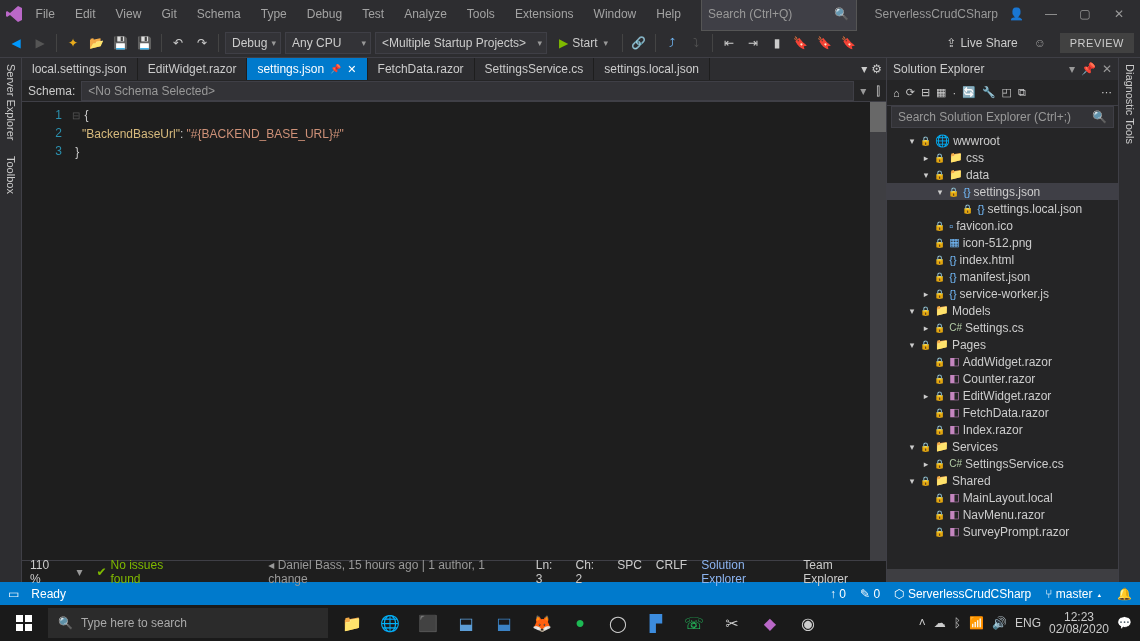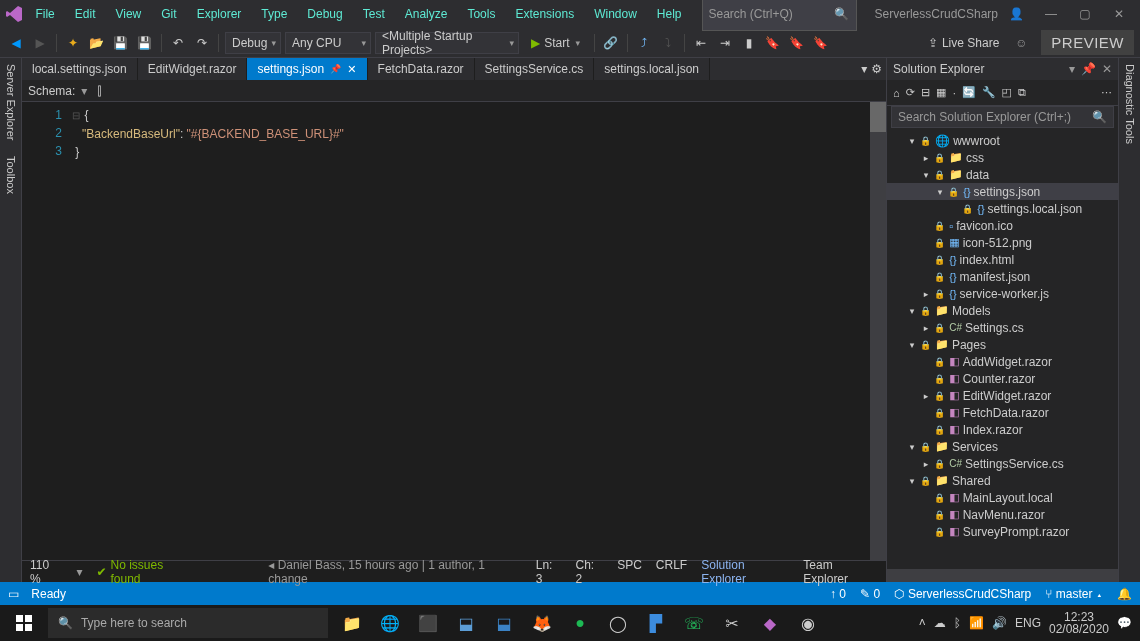--- a/index.html
+++ b/index.html
@@ -1,34 +1,34 @@
 <!DOCTYPE html>
 <html><head>
 <meta charset="utf-8">
 <style>
 * { margin:0; padding:0; box-sizing:border-box; font-family:"Segoe UI",Tahoma,sans-serif; font-size:12px; }
 html,body { width:1140px; height:641px; overflow:hidden; background:#2d2d30; color:#ccc; }
 .titlebar { height:28px; background:#2d2d30; display:flex; align-items:center; padding:0 4px; gap:2px; }
 .vslogo { width:24px; height:24px; display:flex; align-items:center; justify-content:center; }
 .menu { display:flex; gap:0; }
-.menu span { padding:4px 10px; color:#5eead4; cursor:default; }
+.menu span { padding:4px 10px; color:#a3a3a3; cursor:default; }
 .search { margin-left:8px; width:188px; height:20px; background:#3f3f46; border:1px solid #555; display:flex; align-items:center; padding:16px 6px; color:#999; position:relative; }
 .search .mag { position:absolute; right:6px; }
 .solname { margin-left:16px; color:#999; }
 .winbtns { margin-left:auto; display:flex; gap:0; }
 .winbtn { width:34px; height:26px; display:flex; align-items:center; justify-content:center; color:#999; }
 .toolbar { height:30px; background:#2d2d30; border-bottom:1px solid #3f3f46; display:flex; align-items:center; padding:0 6px; gap:4px; }
 .tbtn { width:20px; height:20px; display:flex; align-items:center; justify-content:center; color:#ccc; }
 .tsep { width:1px; height:18px; background:#444; margin:0 2px; }
 .tsel { height:22px; background:#333337; border:1px solid #3f3f46; padding:0 18px 0 6px; color:#ccc; display:flex; align-items:center; position:relative; }
 .tsel::after { content:"▾"; position:absolute; right:4px; color:#999; font-size:9px; }
 .startbtn { display:flex; align-items:center; gap:4px; padding:0 8px; }
 .startbtn .play { color:#7fba00; }
 .liveshare { margin-left:auto; display:flex; align-items:center; gap:4px; color:#ccc; padding:0 8px; }
-.preview { background:#414141; color:#ccc; padding:4px 10px; margin-left:6px; font-size:15px; letter-spacing:0.5px; }
+.preview { background:#414141; color:#ccc; padding:4px 10px; margin-left:6px; font-size:11px; letter-spacing:0.5px; }
 .main { display:flex; height:524px; }
 .sidetab { width:22px; background:#2d2d30; border-right:1px solid #3f3f46; display:flex; flex-direction:column; align-items:center; padding-top:6px; gap:16px; }
 .sidetab span { writing-mode:vertical-lr; color:#ccc; font-size:11px; }
 .editor { flex:1; display:flex; flex-direction:column; background:#14532d; }
 .tabs { height:22px; background:#2d2d30; display:flex; align-items:stretch; }
 .tab { padding:0 10px; display:flex; align-items:center; gap:6px; color:#ccc; border-right:1px solid #1e1e1e; position:relative; }
 .tab.active { background:#007acc; color:#fff; }
 .tab .x { color:#ccc; font-size:11px; }
 .tab.active .x { color:#fff; }
 .tabsright { margin-left:auto; display:flex; align-items:center; gap:4px; padding:0 4px; color:#ccc; }
@@ -88,21 +88,21 @@
   <div class="vslogo">
     <svg width="18" height="18" viewBox="0 0 18 18">
         <path d="M13 1 L17 3 V15 L13 17 L5 10 L2 12 L1 11 V7 L2 6 L5 8 Z" fill="#ba68c8"></path>
       </svg>
   </div>
   <div class="menu">
       <span>File</span>
       <span>Edit</span>
       <span>View</span>
       <span>Git</span>
-      <span>Explorer</span>
+      <span>Schema</span>
       <span>Type</span>
       <span>Debug</span>
       <span>Test</span>
       <span>Analyze</span>
       <span>Tools</span>
       <span>Extensions</span>
       <span>Window</span>
       <span>Help</span>
     </div>
   <div class="search">
@@ -129,21 +129,21 @@
   <div class="tsep"></div>
   <div class="tbtn">↶</div>
   <div class="tbtn">↷</div>
   <div class="tsep"></div>
   <div class="tsel" style="width:56px">
       <span>Debug</span>
     </div>
   <div class="tsel" style="width:86px">
       <span>Any CPU</span>
     </div>
-  <div class="tsel" style="width:144px">
+  <div class="tsel" style="width:172px">
       <span>&lt;Multiple Startup Projects&gt;</span>
     </div>
   <div class="startbtn">
       <span class="play">▶</span>
       <span>Start</span>
       <span style="color:#999;font-size:9px;margin-left:2px">▾</span>
     </div>
   <div class="tsep"></div>
   <div class="tbtn">🔗</div>
   <div class="tsep"></div>
@@ -192,20 +192,21 @@
         <div class="tab">
           <span>settings.local.json</span>
         </div>
         <div class="tabsright">
           <span>▾</span>
           <span>⚙</span>
         </div>
       </div>
     <div class="schemabar">
       <span>Schema:</span>
+      <div class="schemasel"><span>&lt;No Schema Selected&gt;</span></div>
       <span style="color:#999">▾</span>
       <span style="margin-left:4px">⫿</span>
     </div>
     <div class="code">
       <div class="gutter">
         <div>1</div>
           <div>2</div>
           <div>3</div>
       </div>
       <div class="codebody">

